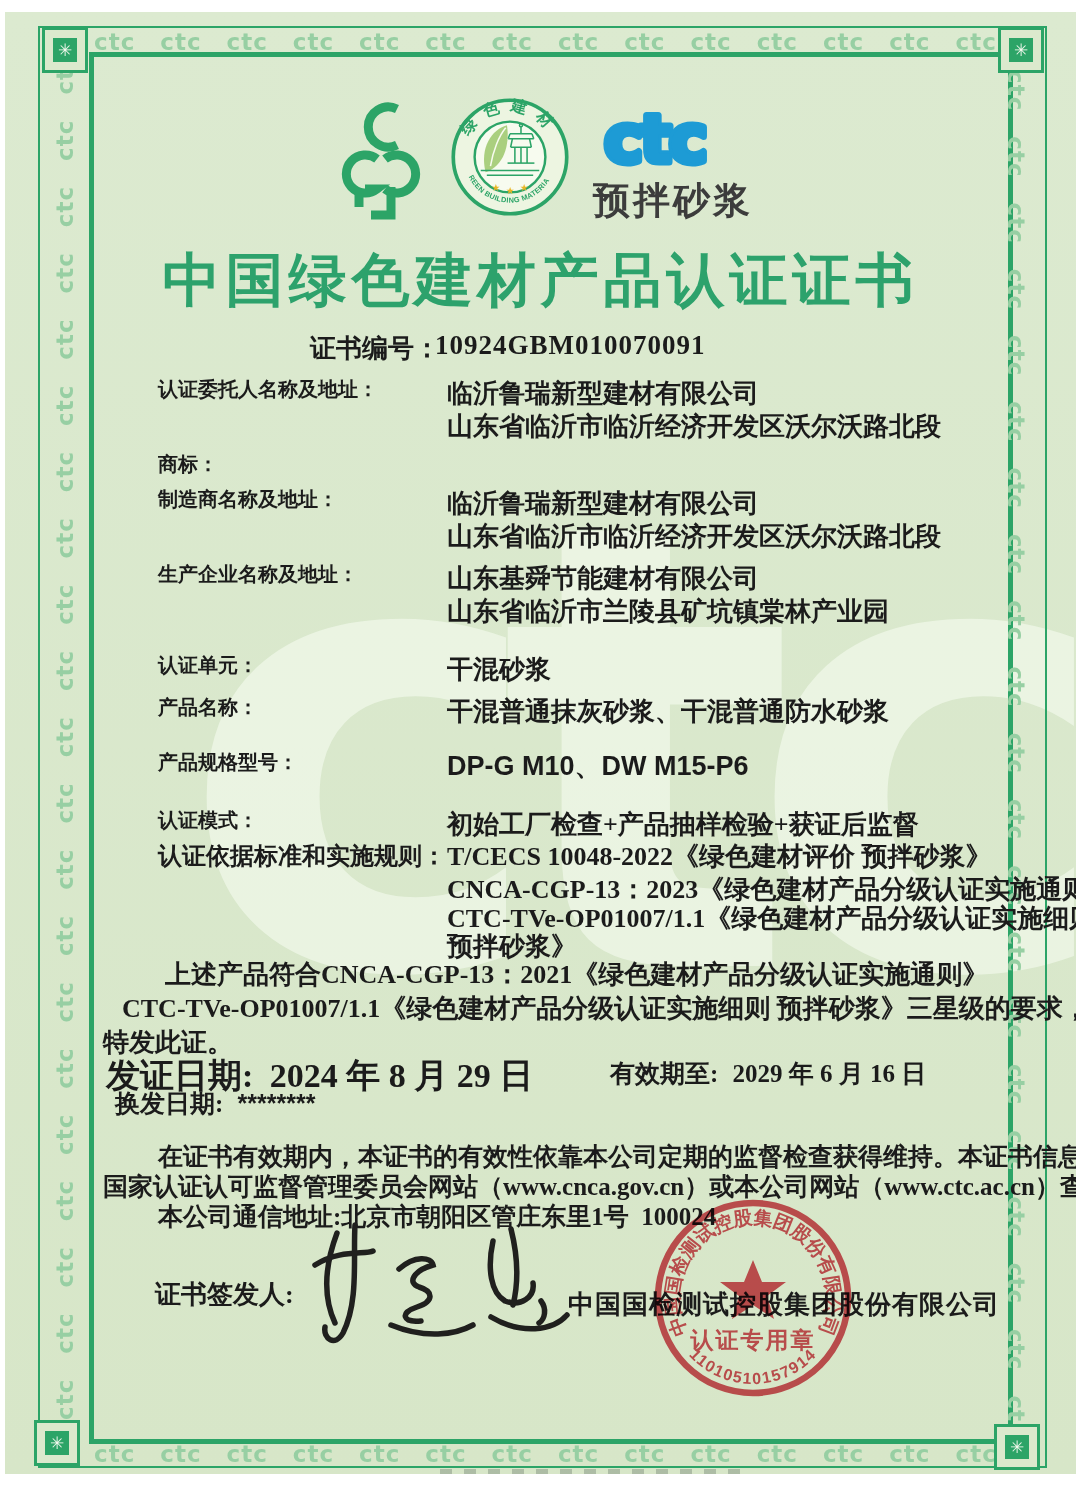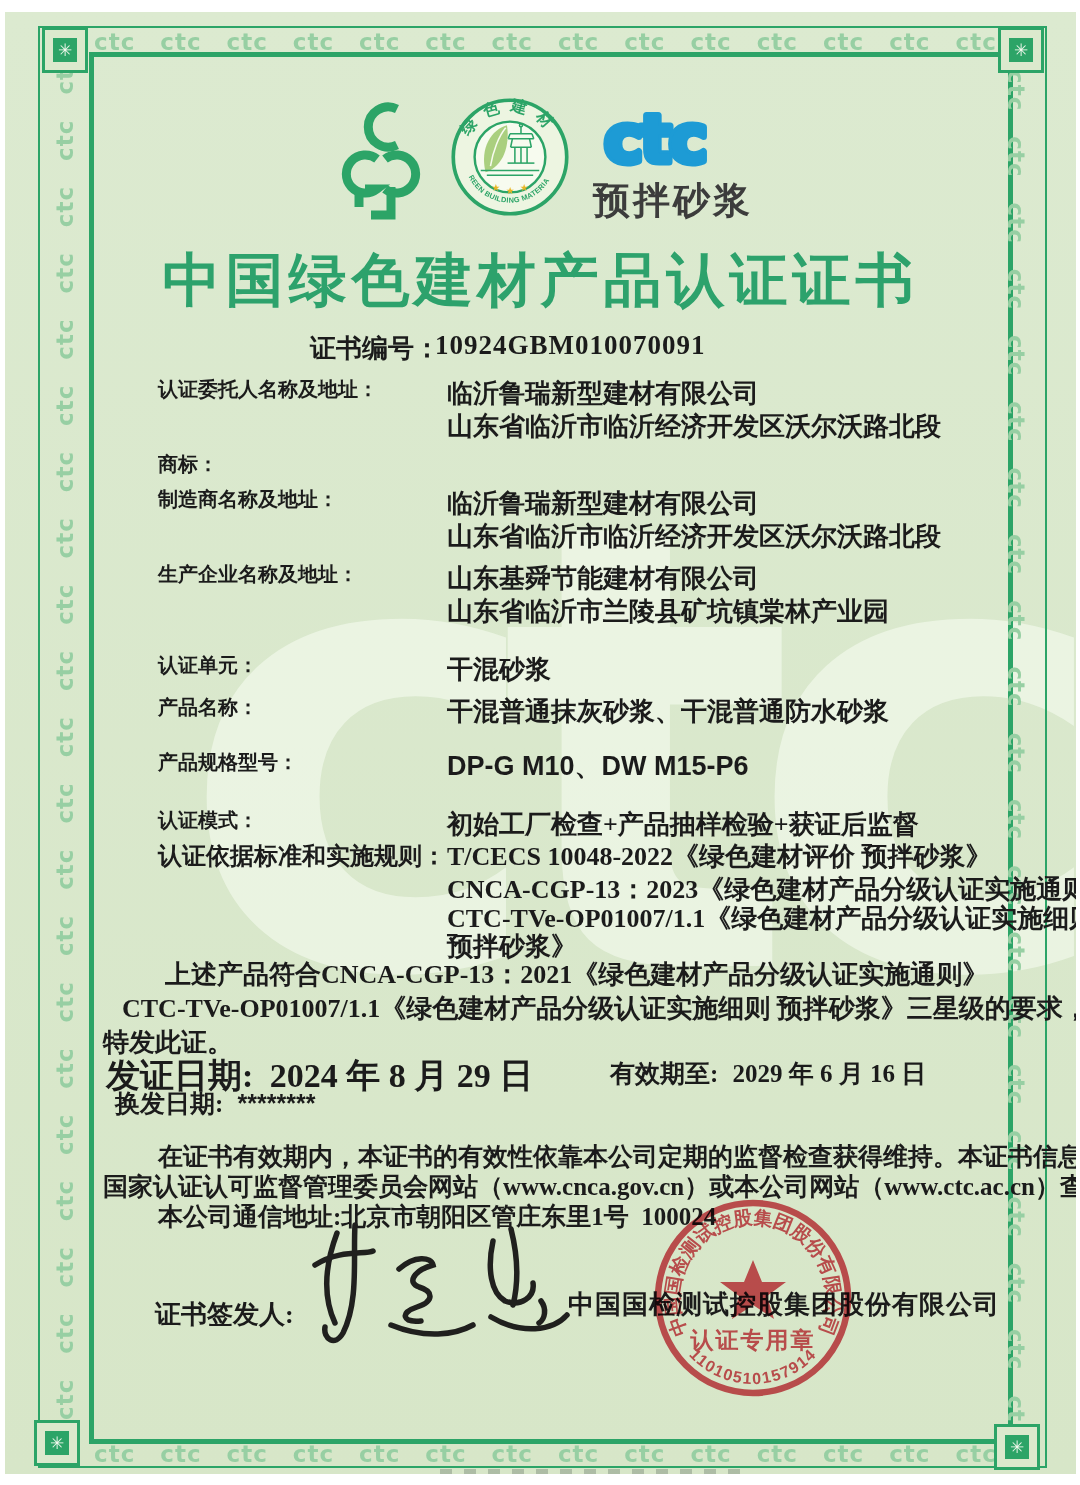--- a/index.html
+++ b/index.html
@@ -170,21 +170,21 @@
       </div>
       <div class="para" style="left:110px;top:1075px;font-size:25px;">
         <span>换发日期:</span>
         <span class="latin" style="margin-left:8px;font-size:25px;">********</span>
       </div>
 
       <div class="para" style="left:153px;top:1128px;font-size:25px;">在证书有效期内，本证书的有效性依靠本公司定期的监督检查获得维持。本证书信息可在</div>
       <div class="para" style="left:98px;top:1158px;font-size:25px;">国家认证认可监督管理委员会网站（www.cnca.gov.cn）或本公司网站（www.ctc.ac.cn）查询。</div>
       <div class="para" style="left:153px;top:1188px;font-size:25px;">本公司通信地址:北京市朝阳区管庄东里1号&nbsp;&nbsp;100024</div>
 
-      <span class="lbl" style="left:150px;top:1265px;font-size:26px;margin-top:20px;">证书签发人:</span>
+      <span class="lbl" style="left:150px;top:1265px;font-size:26px;">证书签发人:</span>
       <span class="para" style="left:563px;top:1275px;font-size:26px;letter-spacing:1px;">中国国检测试控股集团股份有限公司</span>
     </div>
 
     <svg class="sig-svg" width="280" height="150" viewBox="0 0 280 150">
       <g stroke="#20201e" stroke-width="5.5" fill="none" stroke-linecap="round">
         <path d="M42,28 C30,60 28,92 40,118"></path>
         <path d="M20,60 C45,44 70,50 78,46"></path>
         <path d="M60,20 C58,52 64,96 48,128 C40,142 28,134 30,122"></path>
         <path d="M104,64 C120,50 136,52 138,60 C118,66 112,78 124,82 C138,86 140,96 122,102 C104,108 108,118 126,116"></path>
         <path d="M96,120 C130,134 160,130 178,120"></path>

